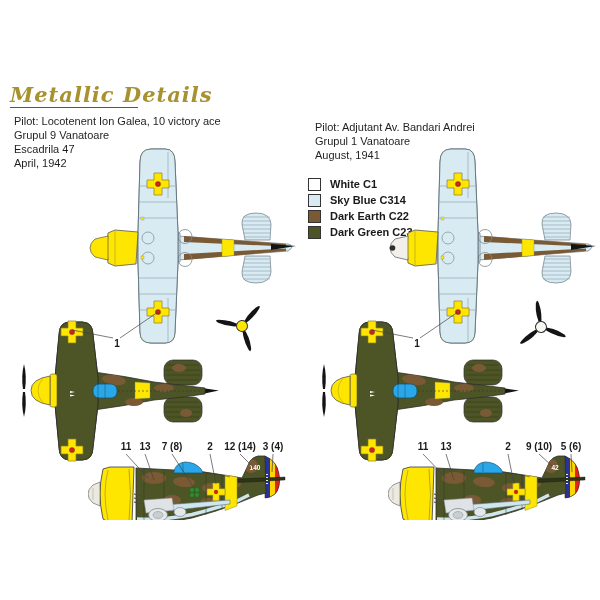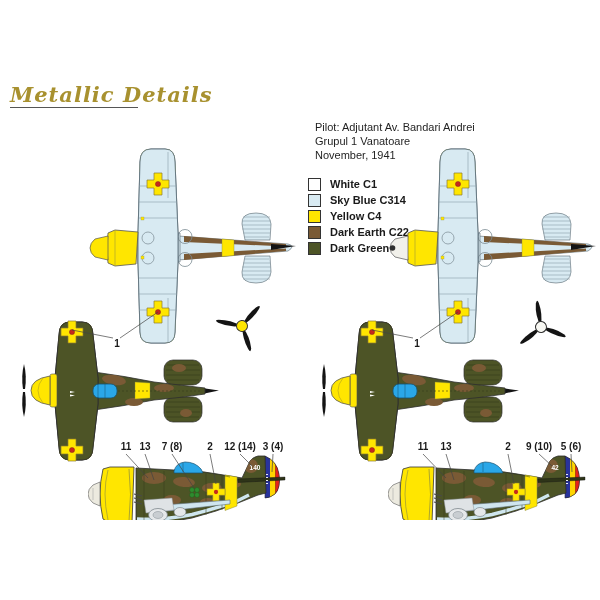--- a/index.html
+++ b/index.html
@@ -163,44 +163,44 @@
           <path d="M32,31 Q36,20 34,8 Q33,3 31,8 Q28,20 32,31 Z" transform="rotate(240 32 32)"></path>
         </g>
         <circle cx="32" cy="32" r="5.5" fill="currentColor" stroke="#333" stroke-width="1"></circle>
       </symbol>
     </defs>
   </svg>
 
   <div class="title">Metallic Details</div>
   <div class="title-rule"></div>
 
+  <div class="pilot pilot-left">
+    <div>Pilot: Locotenent Ion Galea, 10 victory ace</div>
+    <div>Grupul 9 Vanatoare</div>
+    <div>Escadrila 47</div>
+    <div>April, 1942</div>
+  </div>
   <div class="pilot pilot-right">
     <div>Pilot: Adjutant Av. Bandari Andrei</div>
     <div>Grupul 1 Vanatoare</div>
-    <div>November, 1941</div>
+    <div>August, 1941</div>
   </div>
 
   <div class="legend">
     <div class="legend-row">
       <svg width="13" height="13">
           <rect x="0.5" y="0.5" width="12" height="12" stroke="#333" fill="#ffffff"></rect>
         </svg>
       <span class="legend-label">White C1</span>
     </div>
     <div class="legend-row">
       <svg width="13" height="13">
           <rect x="0.5" y="0.5" width="12" height="12" stroke="#333" fill="#d8eaf2"></rect>
         </svg>
       <span class="legend-label">Sky Blue C314</span>
-    </div>
-    <div class="legend-row">
-      <svg width="13" height="13">
-          <rect x="0.5" y="0.5" width="12" height="12" stroke="#333" fill="#ffe600"></rect>
-        </svg>
-      <span class="legend-label">Yellow C4</span>
     </div>
     <div class="legend-row">
       <svg width="13" height="13">
           <rect x="0.5" y="0.5" width="12" height="12" stroke="#333" fill="#7a5a35"></rect>
         </svg>
       <span class="legend-label">Dark Earth C22</span>
     </div>
     <div class="legend-row">
       <svg width="13" height="13">
           <rect x="0.5" y="0.5" width="12" height="12" stroke="#333" fill="#4d5426"></rect>

